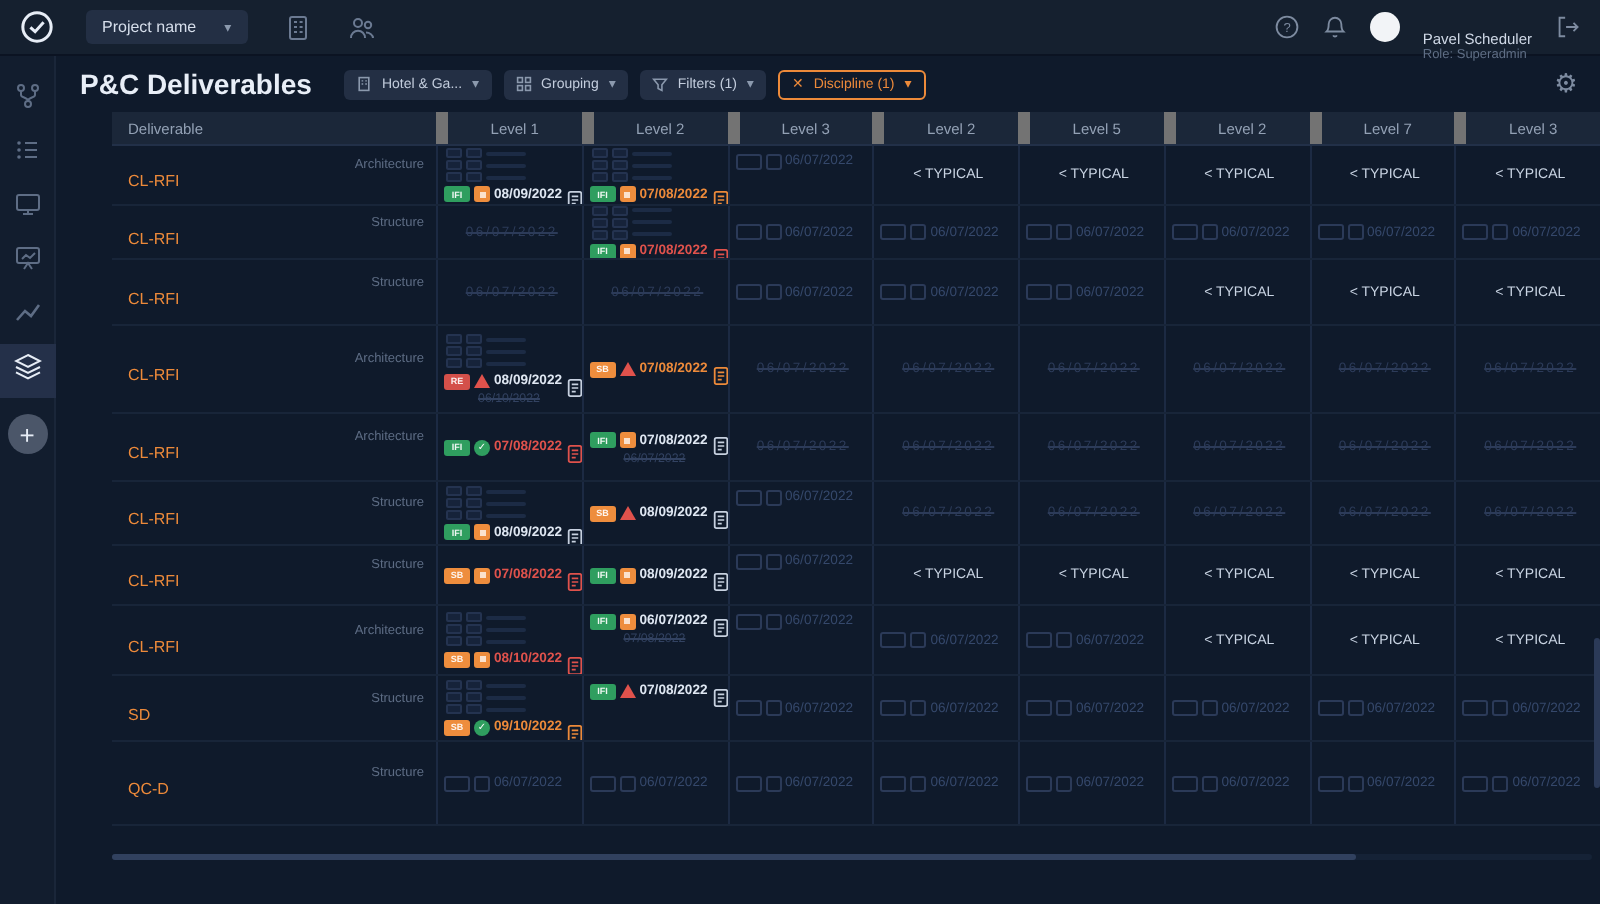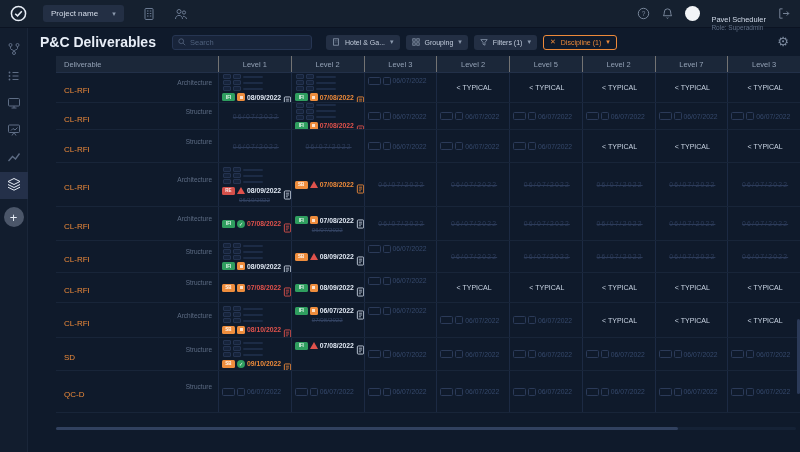--- a/index.html
+++ b/index.html
@@ -50,21 +50,21 @@
   .chip.active .caret { color:#ed8a3a; }
   .chip .x { font-size:7px; color:#ed8a3a; }
   .gear { margin-left:auto; width:14px; height:14px; color:#7d8ba0; font-size:13px; line-height:14px;
     text-align:center; cursor:pointer; }
 
   
   .tablewrap { flex:1; margin-left:28px; position:relative; display:flex; flex-direction:column; min-height:0; }
   .thead { display:grid; grid-template-columns:162px repeat(8,1fr); background:#1b2739; height:17px;
     flex:0 0 17px; border-bottom:1px solid #223048; margin-top:2px; }
   .thead .hc { font-size:7.5px; color:#93a1b5; display:flex; align-items:center; justify-content:center;
-    border-left:1px solid #737373; }
+    border-left:6px solid #737373; }
   .thead .hc:first-child { justify-content:flex-start; padding-left:8px; border-left:none; }
 
   .trow { display:grid; grid-template-columns:162px repeat(8,1fr); border-bottom:1px solid #182539; }
   .trow:nth-child(1){height:30px}.trow:nth-child(2){height:27px}.trow:nth-child(3){height:33px}
   .trow:nth-child(4){height:44px}.trow:nth-child(5){height:34px}.trow:nth-child(6){height:32px}
   .trow:nth-child(7){height:30px}.trow:nth-child(8){height:35px}.trow:nth-child(9){height:33px}
   .trow:nth-child(10){height:42px}
   .dcell { display:flex; flex-direction:column; justify-content:center; padding:2px 6px 3px 8px; }
   .disc { font-size:6.5px; color:#5d6c84; align-self:flex-end; }
   .dname { font-size:8px; color:#ed8a3a; cursor:pointer; }
@@ -196,27 +196,20 @@
               <path d="M1 10.2 7 13.2 13 10.2" fill="none" stroke="currentColor"></path>
             </svg></span>
         </div>
         <div class="fab">+</div>
       </div>
 
     <div class="content">
 
       <div class="toolbar">
         <span class="title">P&amp;C Deliverables</span>
-        <div class="search">
-          <svg viewBox="0 0 10 10">
-            <circle cx="4" cy="4" r="3" fill="none" stroke="currentColor"></circle>
-            <path d="M6.3 6.3 L9 9" stroke="currentColor"></path>
-          </svg>
-          <input type="text" placeholder="Search" style="">
-        </div>
         <button class="chip">
           <svg viewBox="0 0 10 10">
             <rect x="2" y="1" width="6" height="8" fill="none" stroke="currentColor"></rect>
             <path d="M3.5 3h1M5.8 3h1M3.5 5h1M5.8 5h1" stroke="currentColor" stroke-width="0.8"></path>
           </svg>
           <span>Hotel &amp; Ga...</span>
           <span class="caret">▾</span>
         </button>
         <button class="chip">
           <svg viewBox="0 0 10 10">

